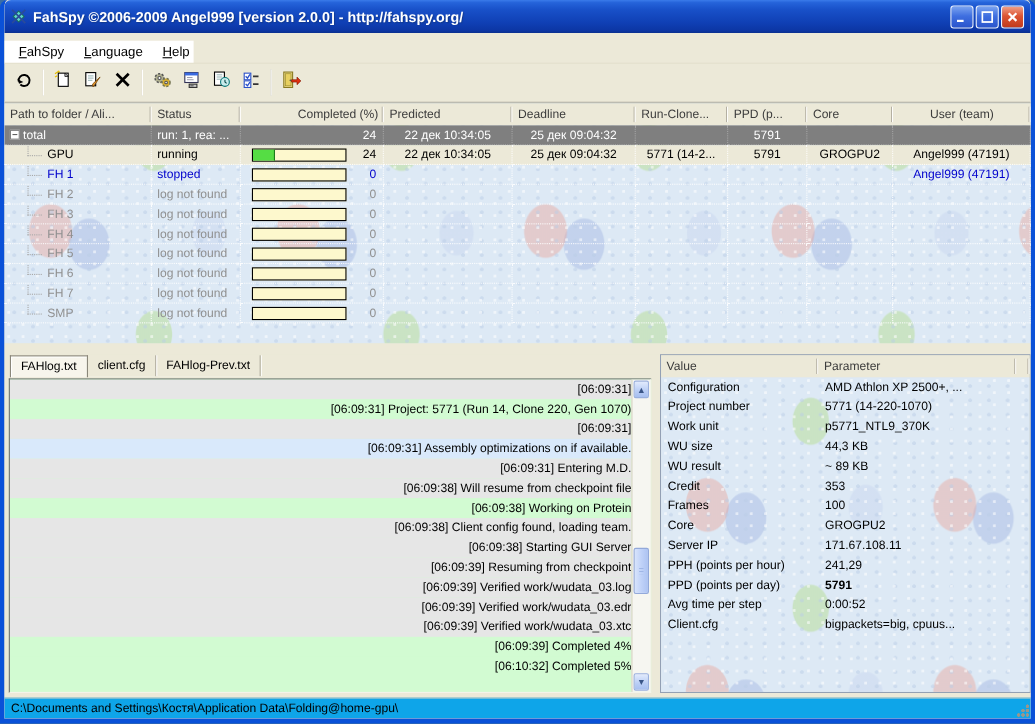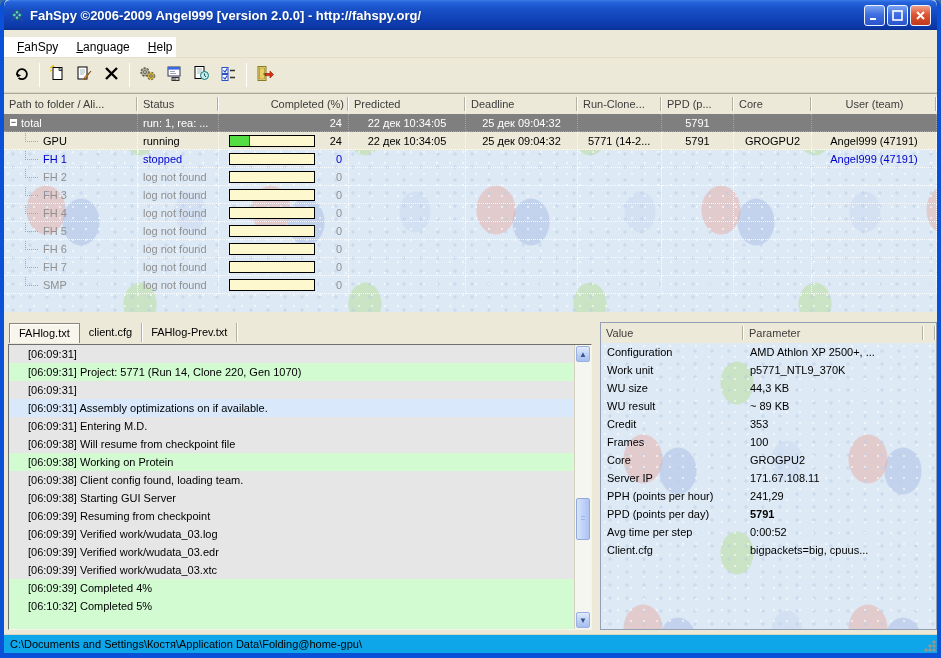--- a/index.html
+++ b/index.html
@@ -69,21 +69,21 @@
   .bottom{height:312px;display:flex;background:#ece9d8;padding-left:4px;}
   .left-pane{width:584px;display:flex;flex-direction:column;}
   
   .tabs{height:22px;display:flex;align-items:center;padding-left:1px;}
   .tab{font-size:11px;padding:3px 9px 4px;color:#000;position:relative;cursor:pointer;}
   .tab.inactive{border-right:1px solid #b4b0a2;box-shadow:1px 0 0 #fff;margin-bottom:1px;}
   .tab.active{background:#f7f5ec;border:1px solid #8a877a;border-bottom:none;box-shadow:inset 1px 1px 0 #fff;}
   
   .logbox{height:286px;display:flex;border:1px solid;border-color:#6f6f6f #f5f3ea #f5f3ea #6f6f6f;background:#d2fbd2;}
   .loglines{flex:1;overflow:hidden;}
-  .logline{height:18px;line-height:18px;font-size:11px;padding-left:19px;color:#000;white-space:nowrap;overflow:hidden;}
+  .logline{height:18px;line-height:18px;font-size:11px;padding-left:4px;color:#000;white-space:nowrap;overflow:hidden;text-align:right;}
   .hl-gray{background:#e6e6e6;}
   .hl-green{background:#d2fbd2;}
   .hl-blue{background:#d9e9fb;}
   
   .vscroll{width:17px;background:#f6f6f1;border-left:1px solid #d6d2c2;position:relative;flex:none;}
   .sbtn{position:absolute;left:1px;right:1px;height:16px;border:1px solid #9ab0de;border-radius:2px;
     background:linear-gradient(180deg,#e2ebfd,#b9cdf5 60%,#a7bff0);display:flex;align-items:center;justify-content:center;
     color:#3a5587;font-size:8px;cursor:pointer;}
   .sbtn.up{top:1px;} .sbtn.down{bottom:1px;}
   .sthumb{position:absolute;left:1px;right:1px;top:54%;height:42px;border:1px solid #93a9da;border-radius:2px;
@@ -465,20 +465,24 @@
         <span class="hcell">Value</span>
         <span class="hcell">Parameter</span>
         <span class="hcell"></span>
       </div>
       <div class="pbody balloons" id="param-rows">
           <div class="prow">
             <span class="plab">Configuration</span>
             <span class="pval">AMD Athlon XP 2500+, ...</span>
           </div>
           <div class="prow">
+            <span class="plab">Project number</span>
+            <span class="pval">5771 (14-220-1070)</span>
+          </div>
+          <div class="prow">
             <span class="plab">Work unit</span>
             <span class="pval">p5771_NTL9_370K</span>
           </div>
           <div class="prow">
             <span class="plab">WU size</span>
             <span class="pval">44,3 KB</span>
           </div>
           <div class="prow">
             <span class="plab">WU result</span>
             <span class="pval">~ 89 KB</span>

